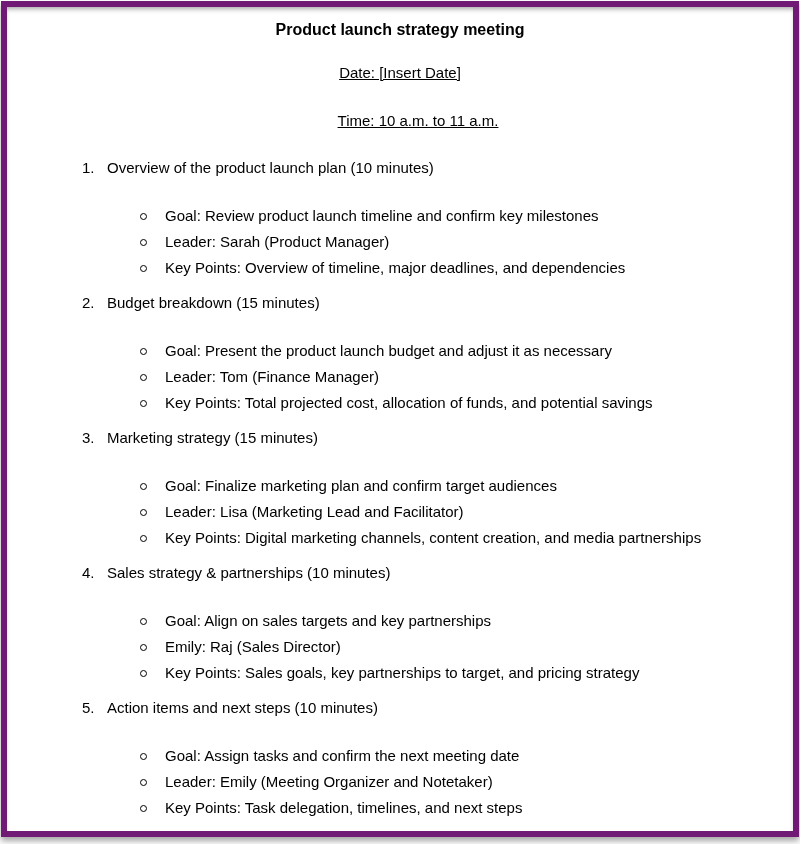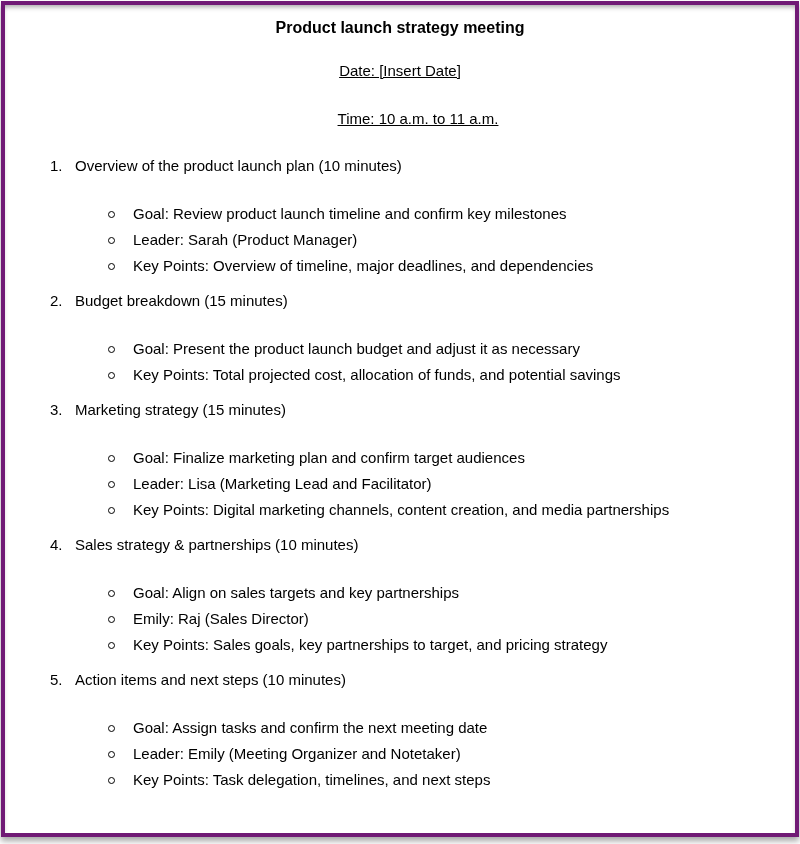--- a/index.html
+++ b/index.html
@@ -16,21 +16,21 @@
     position: relative;
     overflow: hidden;
   }
   .page {
     position: absolute;
     left: 1px;
     top: 1px;
     width: 798px;
     height: 836px;
     background: #ffffff;
-    border: 4px solid #701a75;
+    border: 6px solid #701a75;
     box-shadow: inset 0 4px 5px -2px rgba(0,0,0,0.35), 0 4px 6px rgba(0,0,0,0.35);
   }
   .content {
     width: 100%;
     height: 100%;
     overflow: hidden;
   }
   .doc-title {
     margin: 0;
     padding-top: 14px;
@@ -42,21 +42,21 @@
   .doc-line {
     margin: 0;
     text-align: center;
     font-size: 15px;
     line-height: 17px;
     text-decoration: underline;
   }
   .doc-date { margin-top: 26px; }
   .doc-time { margin-top: 31px; margin-left: 36px; }
   .agenda { margin-top: 30px; }
-  .section { margin-top: 13px; }
+  .section { margin-top: 13px; padding-left: 30px; }
   .section:first-child { margin-top: 0; }
   .section-heading {
     padding-left: 45px;
     font-size: 15px;
     line-height: 17px;
   }
   .section-number {
     display: inline-block;
     width: 25px;
   }
@@ -117,20 +117,23 @@
 
   <div class="section">
     <div class="section-heading">
       <span class="section-number">2.</span><span>Budget breakdown (15 minutes)</span>
     </div>
     <ul class="bullets">
   <li class="bullet-row">
     <span class="circle-marker"></span><span>Goal: Present the product launch budget and adjust it as necessary</span>
   </li>
 
+  <li class="bullet-row">
+    <span class="circle-marker"></span><span>Leader: Tom (Finance Manager)</span>
+  </li>
 
   <li class="bullet-row">
     <span class="circle-marker"></span><span>Key Points: Total projected cost, allocation of funds, and potential savings</span>
   </li>
 </ul>
   </div>
 
   <div class="section">
     <div class="section-heading">
       <span class="section-number">3.</span><span>Marketing strategy (15 minutes)</span>

